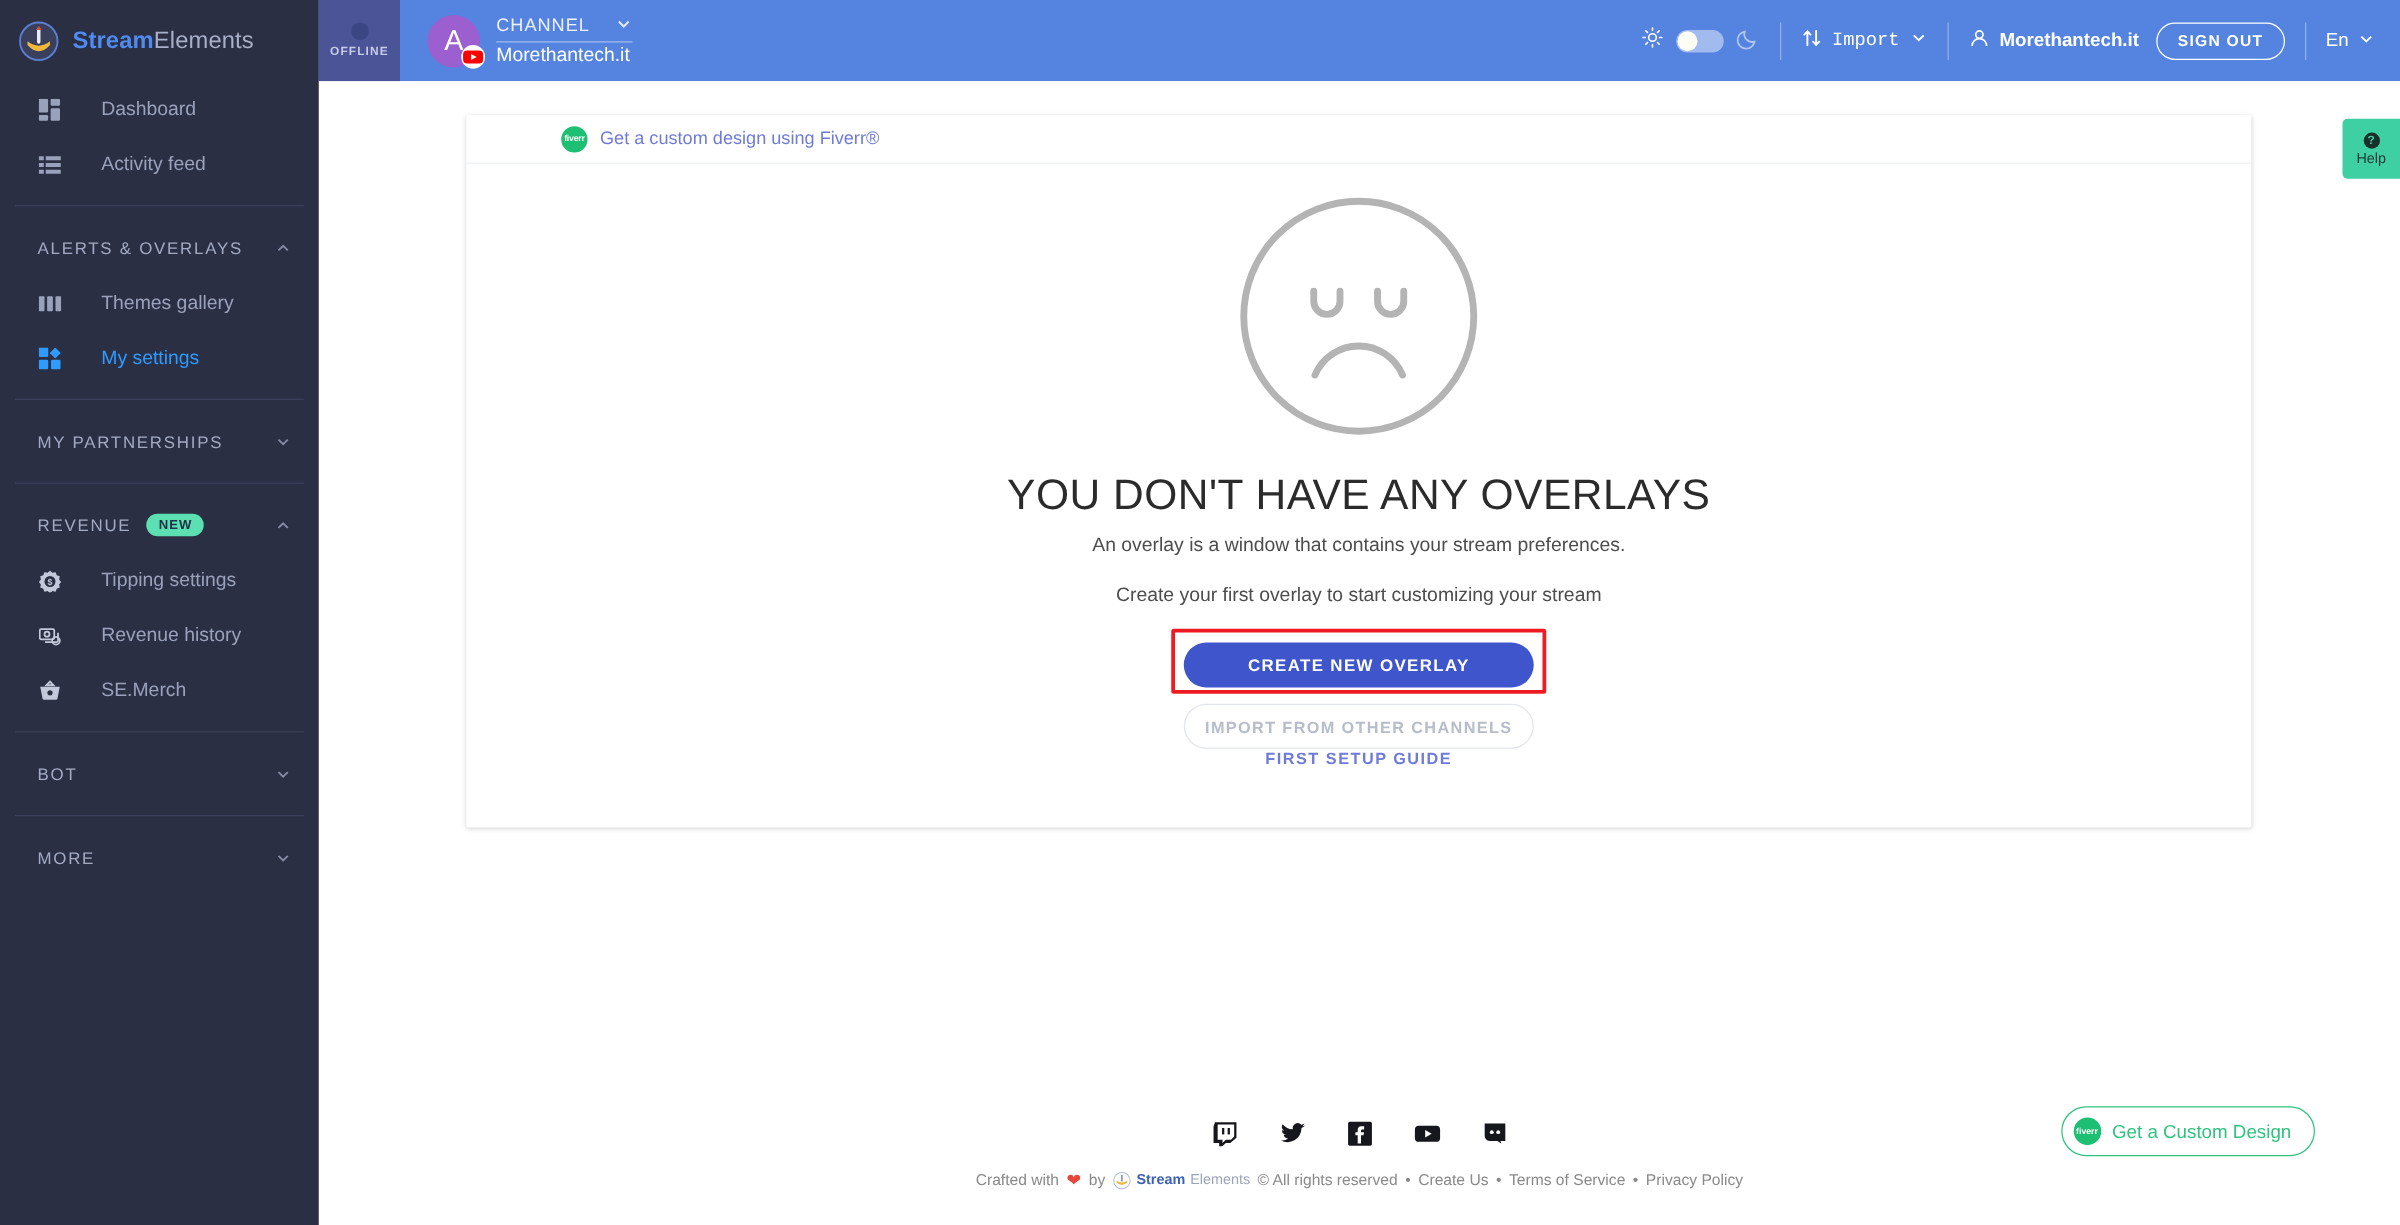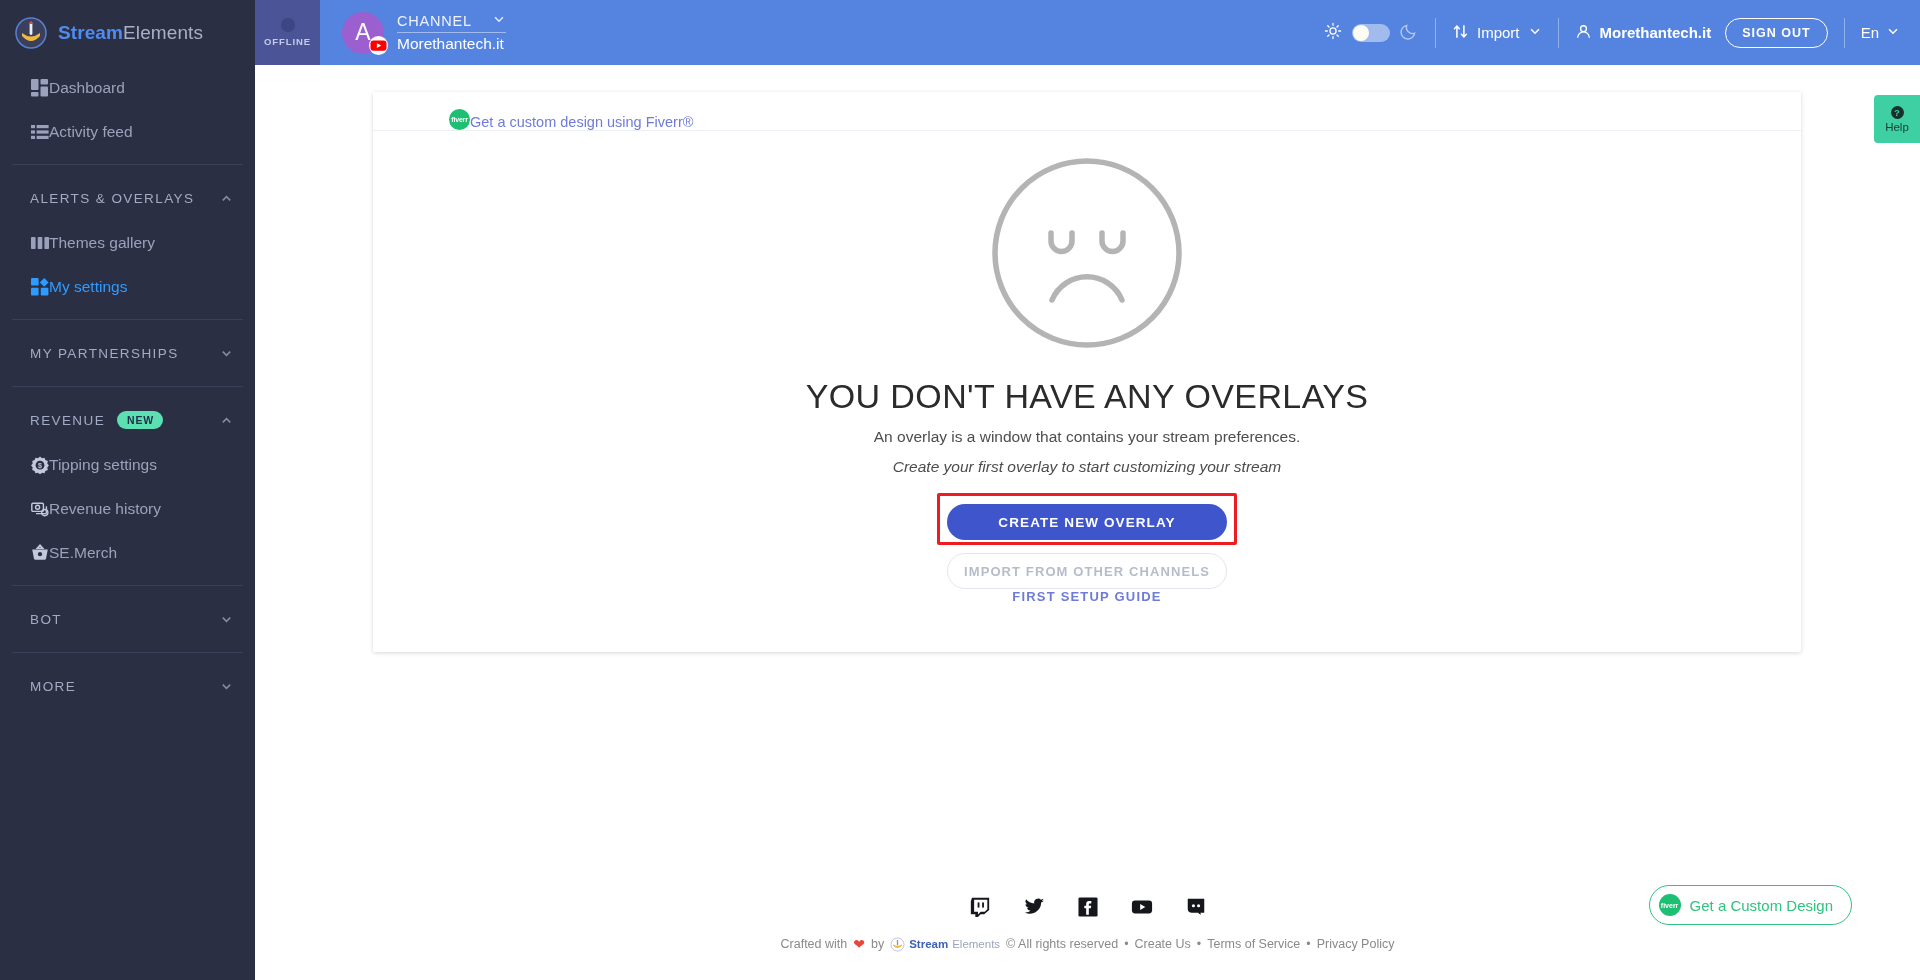--- a/index.html
+++ b/index.html
@@ -28,21 +28,21 @@
   }
   .brand-logo { width: 34px; height: 34px; flex: 0 0 34px; }
   .brand-text { font-size: 19px; letter-spacing: .1px; white-space: nowrap; }
   .brand-text .b1 { color: #4f8bf0; font-weight: bold; }
   .brand-text .b2 { color: #a8b0c8; font-weight: normal; }
 
   .nav-item {
     display: flex; align-items: center;
     height: 44px;
     padding-left: 30px;
-    gap: 0;
+    gap: 32px;
     cursor: pointer;
     color: #9aa2bb;
     font-size: 15.5px;
   }
   .nav-item.active { color: #2f9bff; }
   .nav-item .ni-icon { width: 19px; height: 19px; flex: 0 0 19px; display: flex; align-items: center; justify-content: center; }
 
   .nav-sep { height: 1px; background: #3b405a; margin: 10px 12px; }
 
   .nav-group {
@@ -110,21 +110,21 @@
   .toggle-track {
     width: 38px; height: 18px; border-radius: 10px;
     background: rgba(255,255,255,.45);
     position: relative;
   }
   .toggle-knob {
     position: absolute; left: 1px; top: 1px;
     width: 16px; height: 16px; border-radius: 50%;
     background: #fdfdf6;
   }
-  .import-btn { display: flex; align-items: center; gap: 8px; font-size: 15px; cursor: pointer; }
+  .import-btn { display: flex; align-items: center; gap: 8px; font-size: 15px; cursor: pointer; font-family: Liberation Mono, monospace; }
   .user-chip { display: flex; align-items: center; gap: 8px; font-size: 15px; font-weight: bold; cursor: pointer; }
   .signout-btn {
     border: 1.6px solid #ffffff; border-radius: 18px;
     padding: 7px 16px; font-size: 12.5px; letter-spacing: 1px;
     font-weight: bold; color: #fff; background: transparent;
     cursor: pointer; margin-left: 14px;
     font-family: "Liberation Sans", sans-serif;
   }
   .lang { display: flex; align-items: center; gap: 7px; font-size: 15px; cursor: pointer; }
 
@@ -134,22 +134,22 @@
     position: absolute;
     left: 118px; top: 27px;
     width: 1428px;
     background: #ffffff;
     box-shadow: 0 1px 4px rgba(0,0,0,.16);
     border-radius: 2px;
     padding-bottom: 10px;
   }
   .fiverr-bar {
     height: 39px;
-    display: flex; align-items: flex-end;
-    padding-left: 76px; 
+    display: flex; align-items: center;
+    padding-left: 76px; gap: 10px;
     border-bottom: 1px solid #eceff4;
     cursor: pointer;
   }
   .fiverr-dot {
     width: 21px; height: 21px; border-radius: 50%;
     background: #1dbf73; color: #fff;
     display: flex; align-items: center; justify-content: center;
     font-size: 7px; font-weight: bold; letter-spacing: -.2px;
   }
   .fiverr-text { color: #6f7bd8; font-size: 14.5px; }
@@ -157,21 +157,21 @@
   .empty-state {
     display: flex; flex-direction: column; align-items: center;
     padding-top: 24px; padding-bottom: 38px;
   }
   .sad-face { width: 196px; height: 196px; }
   .es-title {
     font-size: 34px; color: #2b2b2b; font-weight: normal;
     letter-spacing: .4px; margin-top: 26px;
   }
   .es-sub { font-size: 15.5px; color: #4d4d4d; margin-top: 12px; }
-  .es-sub2 { font-size: 15.5px; color: #4d4d4d; margin-top: 12px; font-style: italic; }
+  .es-sub2 { font-size: 15.5px; color: #4d4d4d; margin-top: 22px; }
 
   .btn-area { position: relative; margin-top: 28px; display: flex; flex-direction: column; align-items: center; }
   .highlight-box {
     position: absolute;
     left: -10px; top: -11px;
     width: 300px; height: 52px;
     border: 3px solid #ee1c22;
     border-radius: 2px;
     pointer-events: none;
   }

